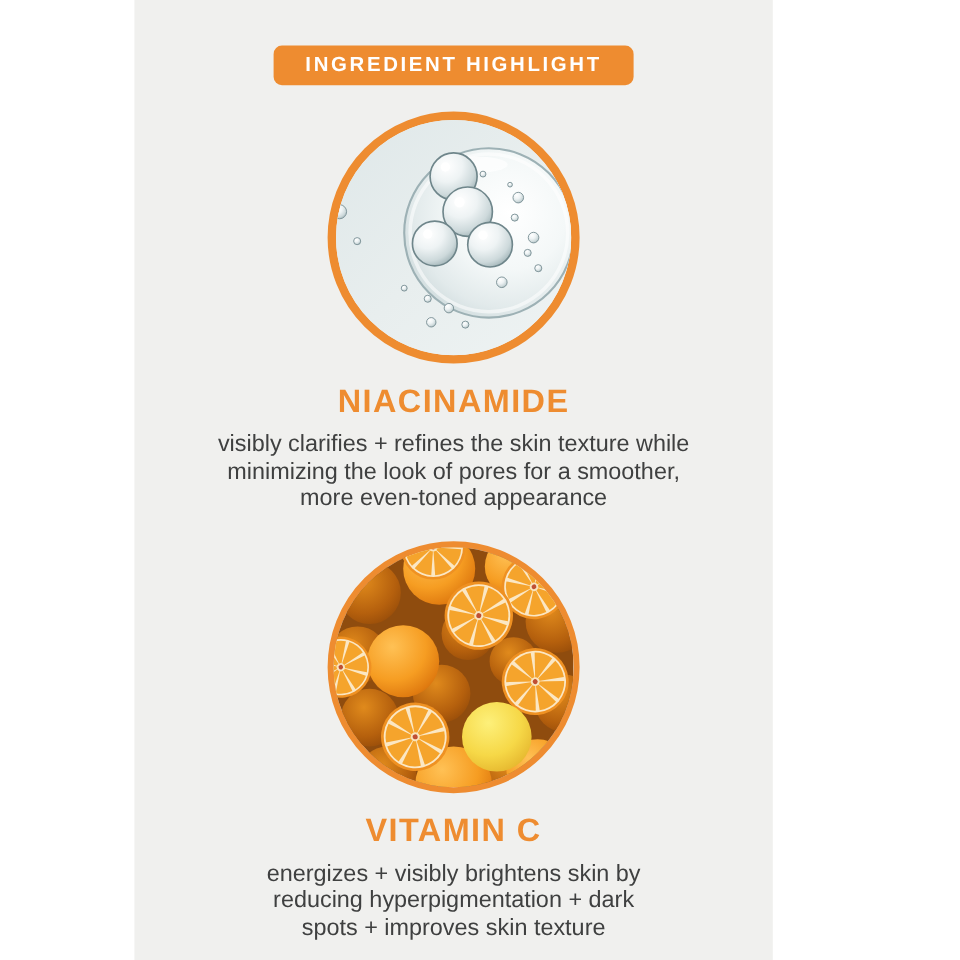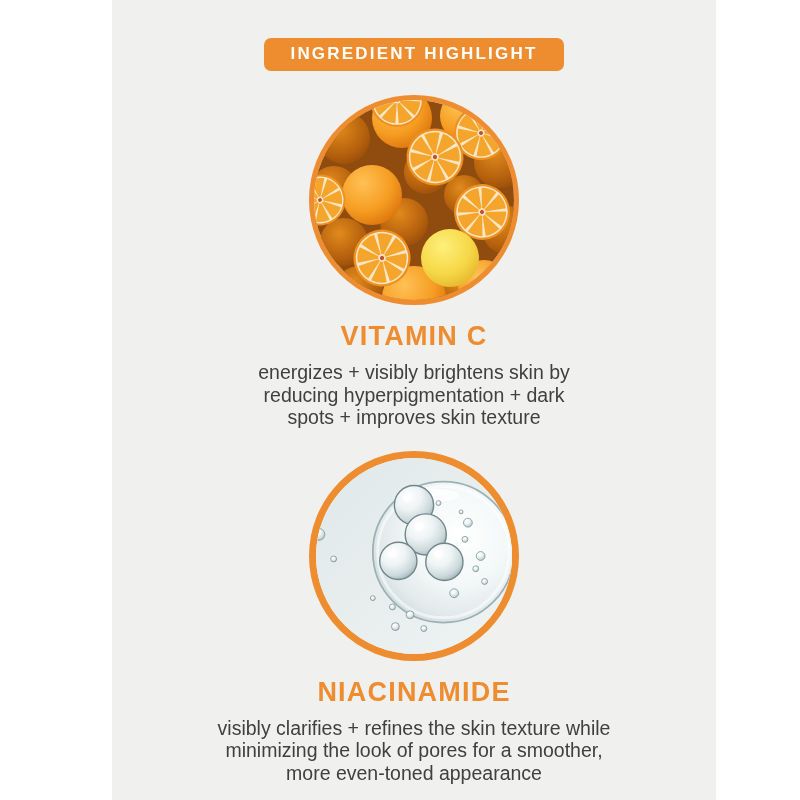--- a/index.html
+++ b/index.html
@@ -4,21 +4,21 @@
 <style>
   html,body{margin:0;padding:0;}
   body{
     width:800px;height:800px;background:var(--bg-outer,#ffffff);
     font-family:"Liberation Sans", sans-serif;
     -webkit-font-smoothing:antialiased;
     overflow:hidden;
   }
   .canvas{position:relative;width:800px;height:800px;background:var(--bg-outer,#ffffff);}
   .panel{
-    position:absolute;left:112px;top:0;width:604px;height:800px;
+    position:absolute;left:112px;top:0;width:532px;height:800px;
     background:var(--bg-panel,#f0f0ee);
     display:flex;flex-direction:column;align-items:center;
   }
   .badge{
     margin-top:38px;
     background:var(--accent,#ee8c30);
     border-radius:7px;
     padding:6px 26px 7px 26px;
     display:inline-block;
   }
@@ -50,92 +50,20 @@
 </style>
 </head>
 <body>
 
 <div class="canvas">
   <div class="panel">
 
     <div class="badge">
       <span>INGREDIENT HIGHLIGHT</span>
     </div>
-
-    <section>
-      <div class="photo-ring ring-thin">
-        <svg viewBox="0 0 200 200" aria-hidden="true">
-          <defs>
-            <radialGradient id="gBright" cx="0.35" cy="0.3" r="0.85">
-              <stop offset="0%" stop-color="#ffc155"></stop>
-              <stop offset="55%" stop-color="#f69d22"></stop>
-              <stop offset="85%" stop-color="#e07b10"></stop>
-              <stop offset="100%" stop-color="#c4660b"></stop>
-            </radialGradient>
-            <radialGradient id="gDark" cx="0.4" cy="0.32" r="0.85">
-              <stop offset="0%" stop-color="#e08a1c"></stop>
-              <stop offset="60%" stop-color="#b5600d"></stop>
-              <stop offset="100%" stop-color="#8a4408"></stop>
-            </radialGradient>
-            <radialGradient id="gYellow" cx="0.38" cy="0.3" r="0.85">
-              <stop offset="0%" stop-color="#fdf07a"></stop>
-              <stop offset="55%" stop-color="#f6d847"></stop>
-              <stop offset="100%" stop-color="#e0ac26"></stop>
-            </radialGradient>
-            <g id="cut">
-              <circle r="30" fill="#ef9122"></circle>
-              <circle r="27.6" fill="#fbe7c4"></circle>
-              <g fill="#f5a42c">
-                <path d="M0 0 L25.9 1.8 A26 26 0 0 1 19.6 17.1 Z"></path>
-                <path d="M0 0 L17.1 19.6 A26 26 0 0 1 1.8 25.9 Z"></path>
-                <path d="M0 0 L-1.8 25.9 A26 26 0 0 1 -17.1 19.6 Z"></path>
-                <path d="M0 0 L-19.6 17.1 A26 26 0 0 1 -25.9 1.8 Z"></path>
-                <path d="M0 0 L-25.9 -1.8 A26 26 0 0 1 -19.6 -17.1 Z"></path>
-                <path d="M0 0 L-17.1 -19.6 A26 26 0 0 1 -1.8 -25.9 Z"></path>
-                <path d="M0 0 L1.8 -25.9 A26 26 0 0 1 17.1 -19.6 Z"></path>
-                <path d="M0 0 L19.6 -17.1 A26 26 0 0 1 25.9 -1.8 Z"></path>
-              </g>
-              <circle r="4" fill="#f8e4bd"></circle>
-              <circle r="2.2" fill="#c04f33"></circle>
-            </g>
-          </defs>
-          <rect width="200" height="200" fill="#8f4c0e"></rect>
-
-          <circle cx="30" cy="38" r="26" fill="url(#gDark)"></circle>
-          <circle cx="20" cy="90" r="24" fill="url(#gDark)"></circle>
-          <circle cx="30" cy="142" r="24" fill="url(#gDark)"></circle>
-          <circle cx="186" cy="62" r="26" fill="url(#gDark)"></circle>
-          <circle cx="192" cy="130" r="24" fill="url(#gDark)"></circle>
-          <circle cx="112" cy="72" r="22" fill="url(#gDark)"></circle>
-          <circle cx="90" cy="122" r="24" fill="url(#gDark)"></circle>
-          <circle cx="150" cy="95" r="20" fill="url(#gDark)"></circle>
-          <circle cx="45" cy="190" r="24" fill="url(#gDark)"></circle>
-          <circle cx="150" cy="190" r="24" fill="url(#gDark)"></circle>
-
-          <circle cx="88" cy="18" r="30" fill="url(#gBright)"></circle>
-          <circle cx="152" cy="16" r="26" fill="url(#gBright)"></circle>
-          <circle cx="58" cy="95" r="30" fill="url(#gBright)"></circle>
-          <circle cx="100" cy="198" r="32" fill="url(#gBright)"></circle>
-          <circle cx="170" cy="186" r="26" fill="url(#gBright)"></circle>
-
-          <use href="#cut" transform="translate(83,0) scale(0.9)"></use>
-          <use href="#cut" transform="translate(167,33) rotate(-30) scale(0.9)"></use>
-          <use href="#cut" transform="translate(121,57) rotate(15) scale(0.95)"></use>
-          <use href="#cut" transform="translate(6,100) rotate(60) scale(0.85)"></use>
-          <use href="#cut" transform="translate(168,112) rotate(40) scale(0.93)"></use>
-
-          <circle cx="136" cy="158" r="29" fill="url(#gYellow)"></circle>
-          <use href="#cut" transform="translate(68,158) rotate(-15) scale(0.95)"></use>
-        </svg>
-      </div>
-      <h2>VITAMIN C</h2>
-      <p>energizes + visibly brightens skin by
-reducing hyperpigmentation + dark
-spots + improves skin texture</p>
-    </section>
 
     <section>
       <div class="photo-ring ring-thick">
         <svg viewBox="0 0 200 200" aria-hidden="true">
           <defs>
             <linearGradient id="bgN" x1="0" y1="0" x2="1" y2="1">
               <stop offset="0%" stop-color="#dfe8e9"></stop>
               <stop offset="50%" stop-color="#e8eeee"></stop>
               <stop offset="100%" stop-color="#eef3f3"></stop>
             </linearGradient>
@@ -190,14 +118,86 @@
             <circle cx="110" cy="174" r="3"></circle>
           </g>
         </svg>
       </div>
       <h2>NIACINAMIDE</h2>
       <p>visibly clarifies + refines the skin texture while
 minimizing the look of pores for a smoother,
 more even-toned appearance</p>
     </section>
 
+    <section>
+      <div class="photo-ring ring-thin">
+        <svg viewBox="0 0 200 200" aria-hidden="true">
+          <defs>
+            <radialGradient id="gBright" cx="0.35" cy="0.3" r="0.85">
+              <stop offset="0%" stop-color="#ffc155"></stop>
+              <stop offset="55%" stop-color="#f69d22"></stop>
+              <stop offset="85%" stop-color="#e07b10"></stop>
+              <stop offset="100%" stop-color="#c4660b"></stop>
+            </radialGradient>
+            <radialGradient id="gDark" cx="0.4" cy="0.32" r="0.85">
+              <stop offset="0%" stop-color="#e08a1c"></stop>
+              <stop offset="60%" stop-color="#b5600d"></stop>
+              <stop offset="100%" stop-color="#8a4408"></stop>
+            </radialGradient>
+            <radialGradient id="gYellow" cx="0.38" cy="0.3" r="0.85">
+              <stop offset="0%" stop-color="#fdf07a"></stop>
+              <stop offset="55%" stop-color="#f6d847"></stop>
+              <stop offset="100%" stop-color="#e0ac26"></stop>
+            </radialGradient>
+            <g id="cut">
+              <circle r="30" fill="#ef9122"></circle>
+              <circle r="27.6" fill="#fbe7c4"></circle>
+              <g fill="#f5a42c">
+                <path d="M0 0 L25.9 1.8 A26 26 0 0 1 19.6 17.1 Z"></path>
+                <path d="M0 0 L17.1 19.6 A26 26 0 0 1 1.8 25.9 Z"></path>
+                <path d="M0 0 L-1.8 25.9 A26 26 0 0 1 -17.1 19.6 Z"></path>
+                <path d="M0 0 L-19.6 17.1 A26 26 0 0 1 -25.9 1.8 Z"></path>
+                <path d="M0 0 L-25.9 -1.8 A26 26 0 0 1 -19.6 -17.1 Z"></path>
+                <path d="M0 0 L-17.1 -19.6 A26 26 0 0 1 -1.8 -25.9 Z"></path>
+                <path d="M0 0 L1.8 -25.9 A26 26 0 0 1 17.1 -19.6 Z"></path>
+                <path d="M0 0 L19.6 -17.1 A26 26 0 0 1 25.9 -1.8 Z"></path>
+              </g>
+              <circle r="4" fill="#f8e4bd"></circle>
+              <circle r="2.2" fill="#c04f33"></circle>
+            </g>
+          </defs>
+          <rect width="200" height="200" fill="#8f4c0e"></rect>
+
+          <circle cx="30" cy="38" r="26" fill="url(#gDark)"></circle>
+          <circle cx="20" cy="90" r="24" fill="url(#gDark)"></circle>
+          <circle cx="30" cy="142" r="24" fill="url(#gDark)"></circle>
+          <circle cx="186" cy="62" r="26" fill="url(#gDark)"></circle>
+          <circle cx="192" cy="130" r="24" fill="url(#gDark)"></circle>
+          <circle cx="112" cy="72" r="22" fill="url(#gDark)"></circle>
+          <circle cx="90" cy="122" r="24" fill="url(#gDark)"></circle>
+          <circle cx="150" cy="95" r="20" fill="url(#gDark)"></circle>
+          <circle cx="45" cy="190" r="24" fill="url(#gDark)"></circle>
+          <circle cx="150" cy="190" r="24" fill="url(#gDark)"></circle>
+
+          <circle cx="88" cy="18" r="30" fill="url(#gBright)"></circle>
+          <circle cx="152" cy="16" r="26" fill="url(#gBright)"></circle>
+          <circle cx="58" cy="95" r="30" fill="url(#gBright)"></circle>
+          <circle cx="100" cy="198" r="32" fill="url(#gBright)"></circle>
+          <circle cx="170" cy="186" r="26" fill="url(#gBright)"></circle>
+
+          <use href="#cut" transform="translate(83,0) scale(0.9)"></use>
+          <use href="#cut" transform="translate(167,33) rotate(-30) scale(0.9)"></use>
+          <use href="#cut" transform="translate(121,57) rotate(15) scale(0.95)"></use>
+          <use href="#cut" transform="translate(6,100) rotate(60) scale(0.85)"></use>
+          <use href="#cut" transform="translate(168,112) rotate(40) scale(0.93)"></use>
+
+          <circle cx="136" cy="158" r="29" fill="url(#gYellow)"></circle>
+          <use href="#cut" transform="translate(68,158) rotate(-15) scale(0.95)"></use>
+        </svg>
+      </div>
+      <h2>VITAMIN C</h2>
+      <p>energizes + visibly brightens skin by
+reducing hyperpigmentation + dark
+spots + improves skin texture</p>
+    </section>
+
   </div>
 </div>
 
 </body></html>

